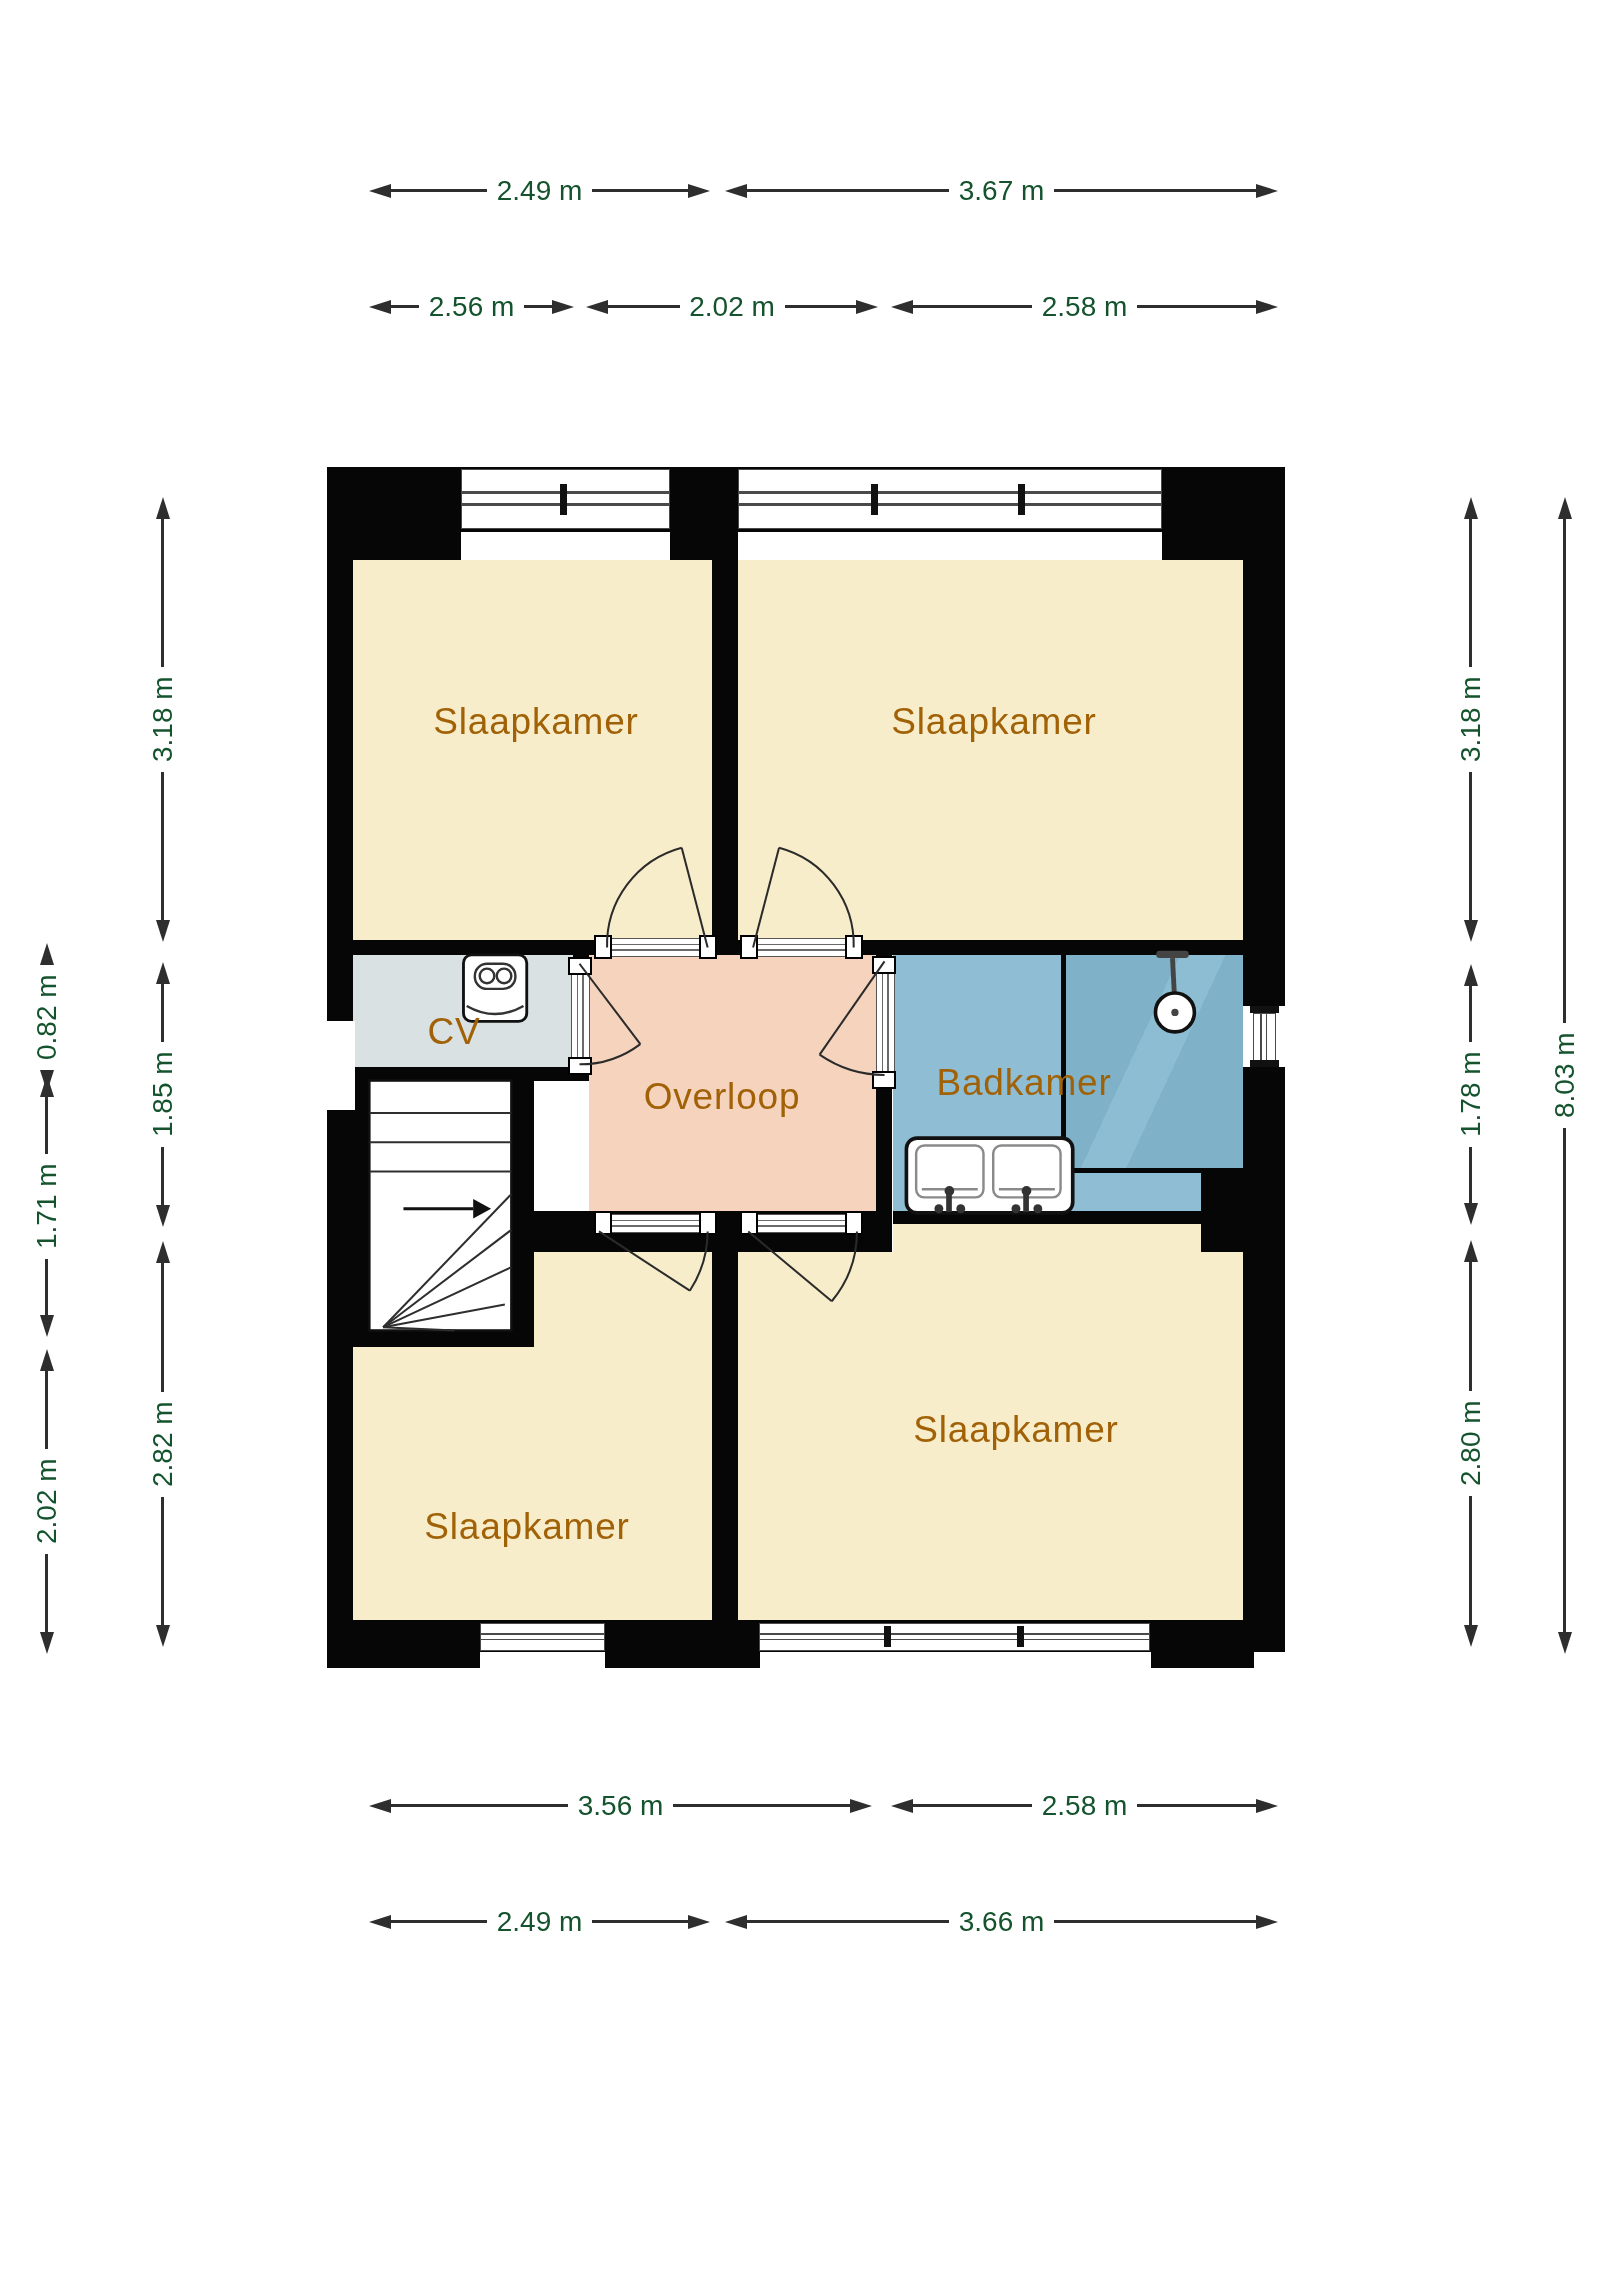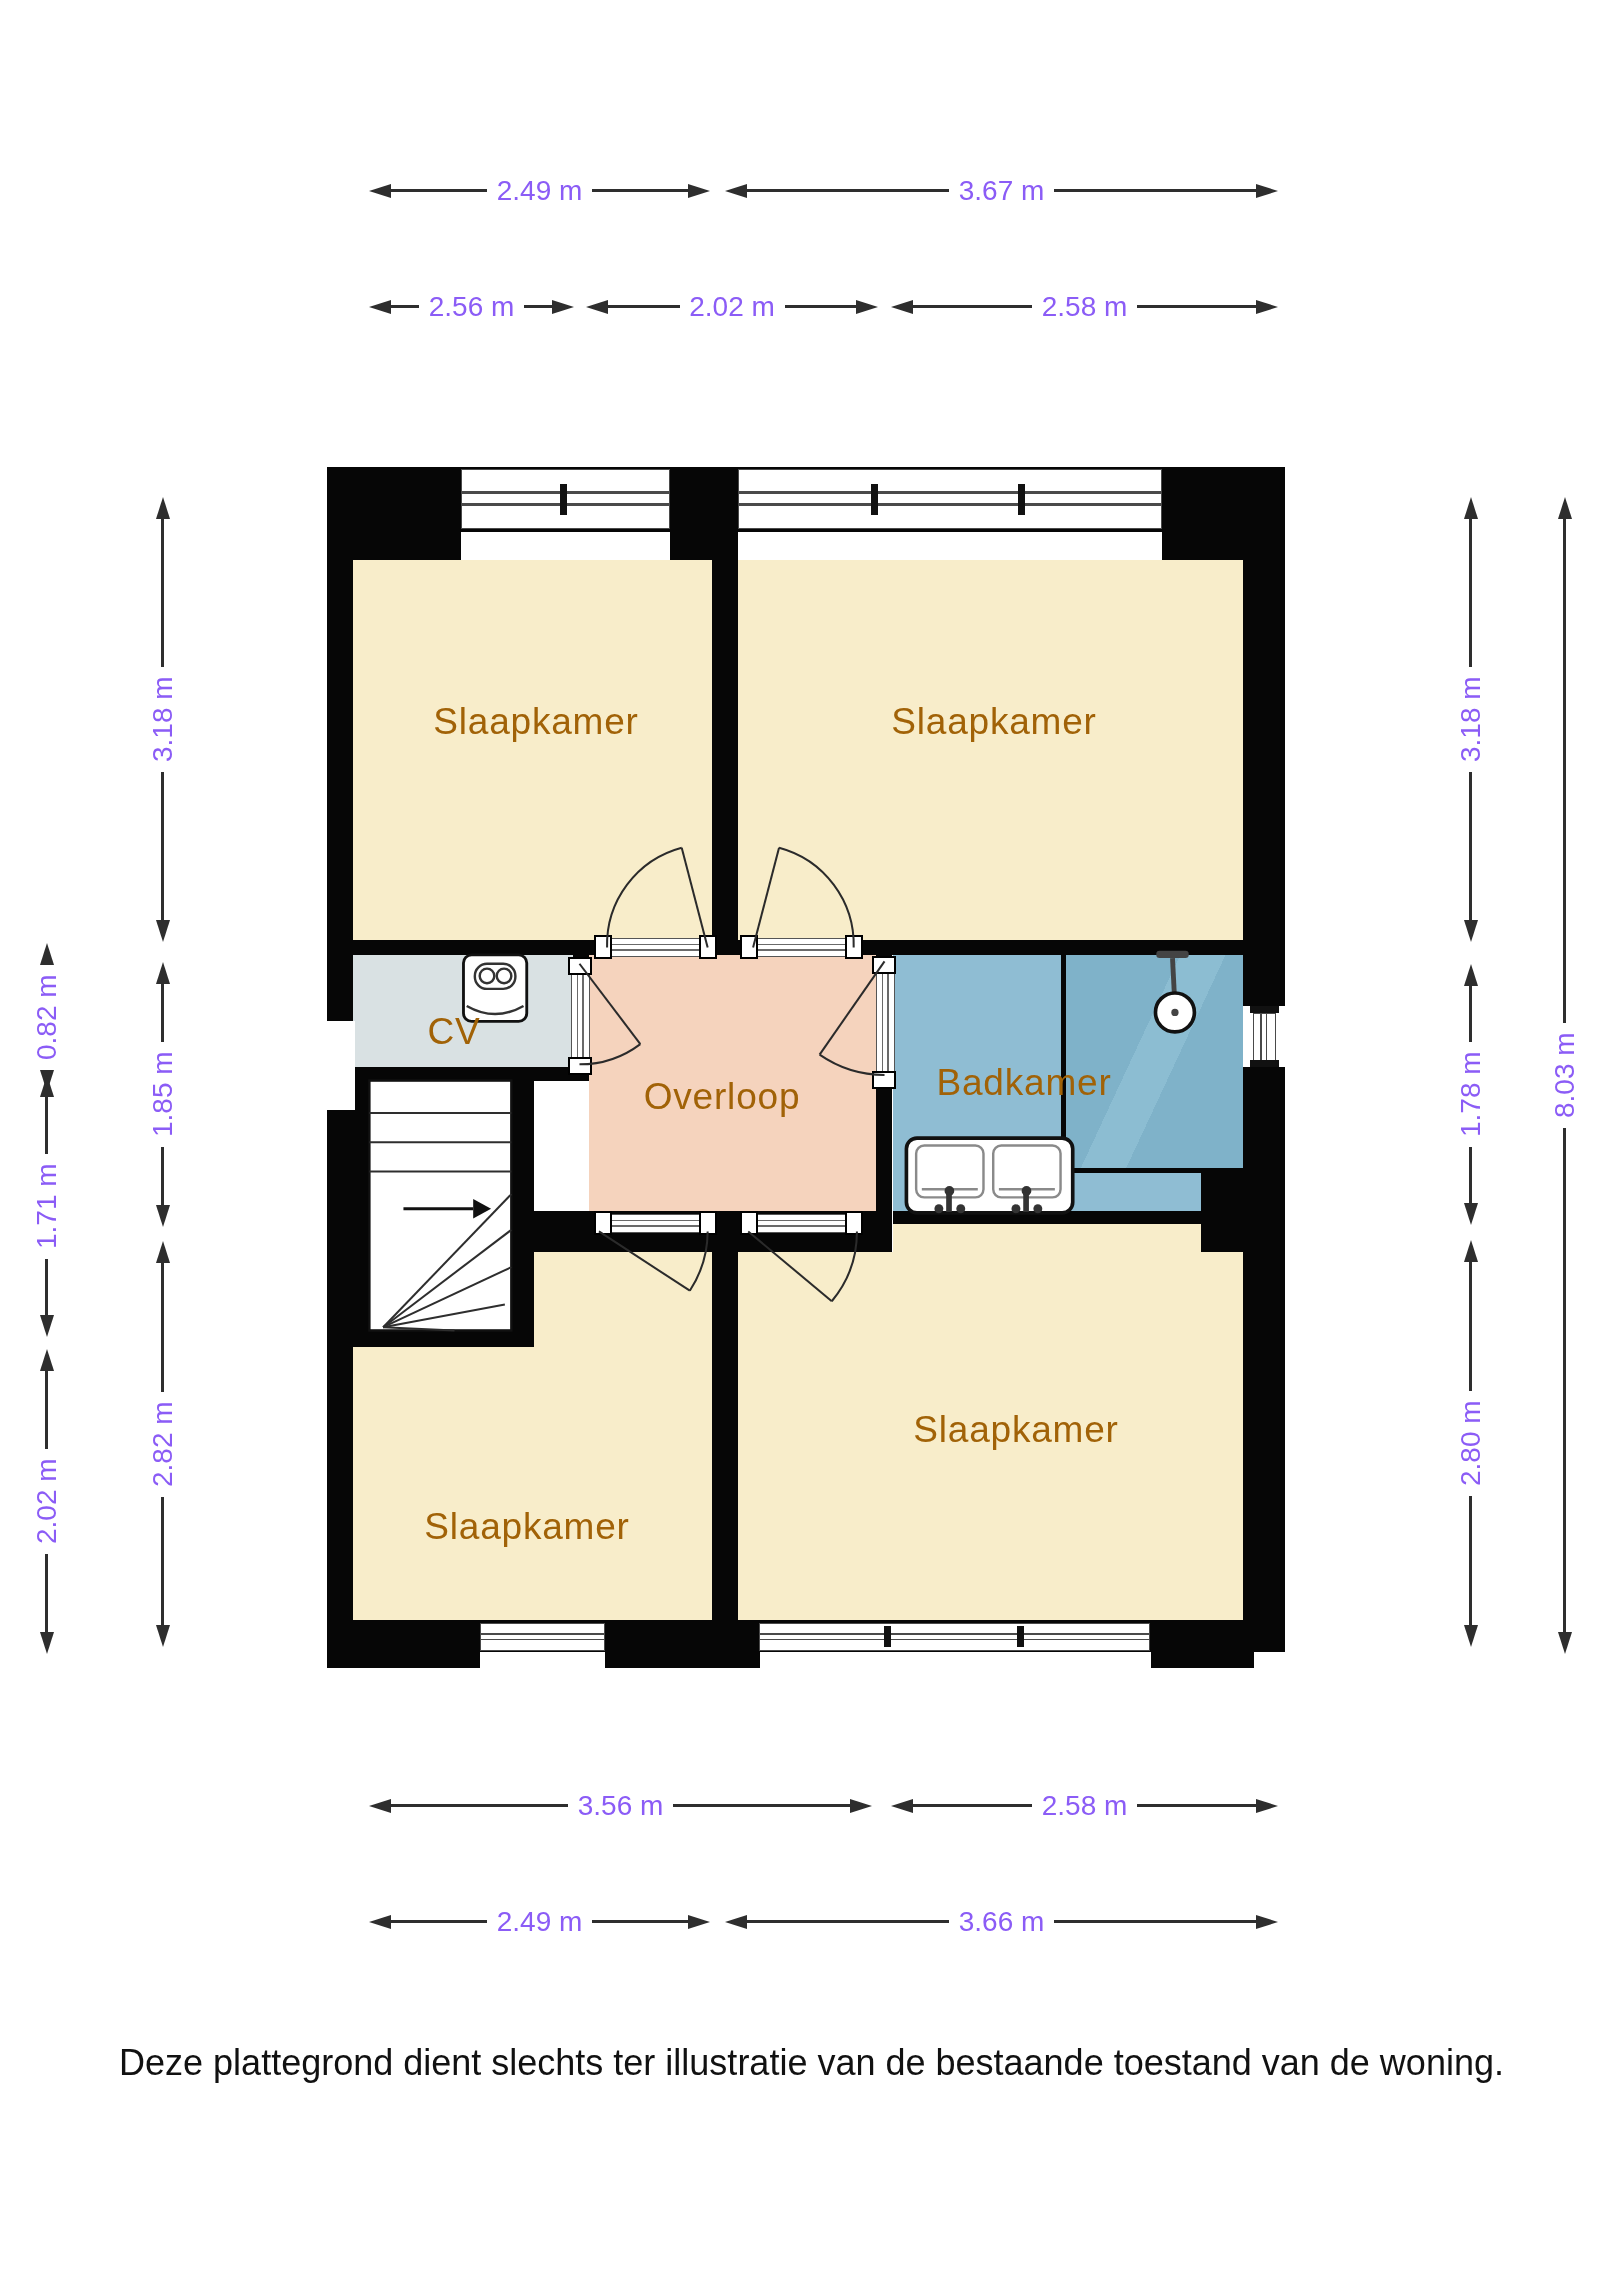--- a/index.html
+++ b/index.html
@@ -16,21 +16,21 @@
     font-size:37px;letter-spacing:0.8px;color:#a16207;white-space:nowrap;
   }
   
   .win-h{position:absolute;background:linear-gradient(to bottom,#ffffff 0 36%,#4a4a4a 36% 41%,#ffffff 41% 57%,#4a4a4a 57% 62%,#ffffff 62% 100%);border:1.6px solid #4a4a4a;box-sizing:border-box;}
   .win-v{position:absolute;background:linear-gradient(to right,#ffffff 0 30%,#4a4a4a 30% 37%,#ffffff 37% 55%,#4a4a4a 55% 62%,#ffffff 62% 100%);border:1.6px solid #4a4a4a;box-sizing:border-box;}
   .open-h{position:absolute;background:linear-gradient(to bottom,#ffffff 0 28%,#6a6a6a 28% 36%,#ffffff 36% 60%,#6a6a6a 60% 68%,#ffffff 68% 100%);border:0.8px solid #555;box-sizing:border-box;}
   .open-v{position:absolute;background:linear-gradient(to right,#ffffff 0 28%,#6a6a6a 28% 36%,#ffffff 36% 60%,#6a6a6a 60% 68%,#ffffff 68% 100%);border:0.8px solid #555;box-sizing:border-box;}
   .cap{position:absolute;background:#ffffff;border:2.4px solid #000;box-sizing:border-box;}
   .tick{position:absolute;background:#111;}
   
-  .dim{position:absolute;display:flex;align-items:center;font-size:28px;color:#8b5cf6;}
+  .dim{position:absolute;display:flex;align-items:center;font-size:28px;color:#14532d;}
   .dim .ln{background:#2e2e2e;}
   .dim-h{flex-direction:row;height:23px;}
   .dim-h .ln{height:2.4px;flex:1;}
   .dim-h .lb{padding:0 9.7px;white-space:nowrap;}
   .dim-h .ah-l{width:0;height:0;border-top:7.3px solid transparent;border-bottom:7.3px solid transparent;border-right:22px solid #2e2e2e;}
   .dim-h .ah-r{width:0;height:0;border-top:7.3px solid transparent;border-bottom:7.3px solid transparent;border-left:22px solid #2e2e2e;}
   .dim-v{flex-direction:column;width:23px;}
   .dim-v .ln{width:2.4px;flex:1;}
   .dim-v .lb{writing-mode:vertical-rl;transform:rotate(180deg);padding:9.7px 0;white-space:nowrap;}
   .dim-v .ah-u{width:0;height:0;border-left:7.3px solid transparent;border-right:7.3px solid transparent;border-bottom:22px solid #2e2e2e;}
@@ -322,16 +322,15 @@
       <span class="ah-d"></span>
   </div>
   <div class="dim dim-v" style="left:1553px;top:497px;height:1157px;">
     <span class="ah-u"></span>
       <span class="ln"></span>
       <span class="lb">8.03 m</span>
       <span class="ln"></span>
       <span class="ah-d"></span>
   </div>
 
-  <div class="footer-line" style="top:2042px;">Deze plattegrond dient slechts ter illustratie van de bestaande toestand van de woning.</div>
 
 </div>
 
 
 </body></html>

